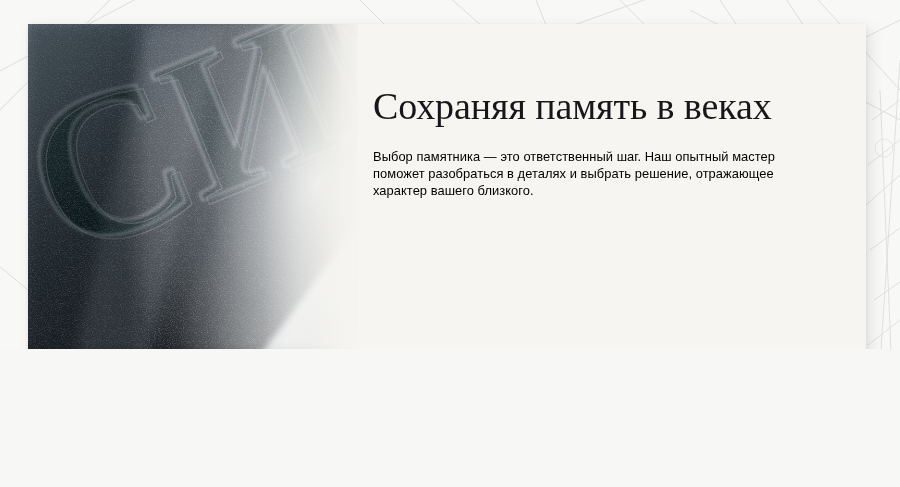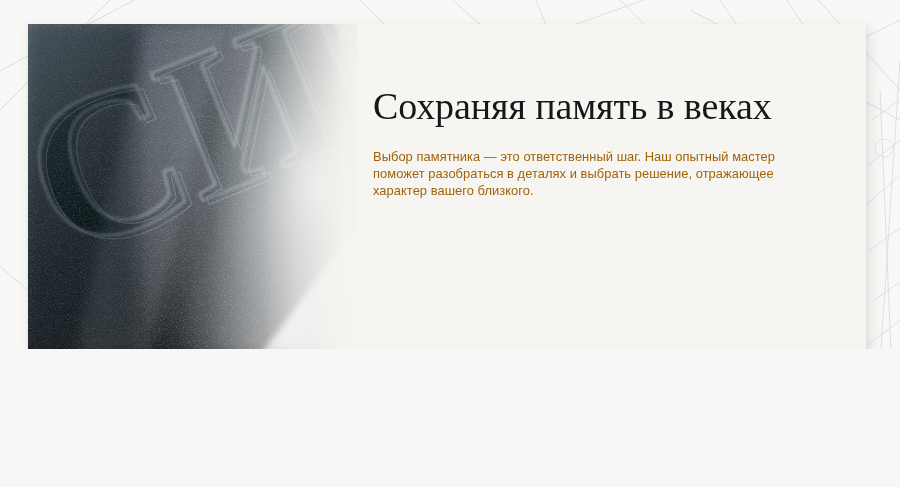--- a/index.html
+++ b/index.html
@@ -90,21 +90,21 @@
     color: #17171a;
     white-space: nowrap;
   }
   .slide-paragraph {
     margin: 0;
     font-family: "Liberation Sans", sans-serif;
     font-size: 12.9px;
     font-weight: 400;
     line-height: 17.2px;
     letter-spacing: 0.05px;
-    color: #a16207;
+    color: #000000;
     max-width: 452px;
   }
   .slide-paragraph + .slide-paragraph {
     margin-top: 20px;
   }
 </style>
 </head>
 <body>
 
 <div id="slide-root">

